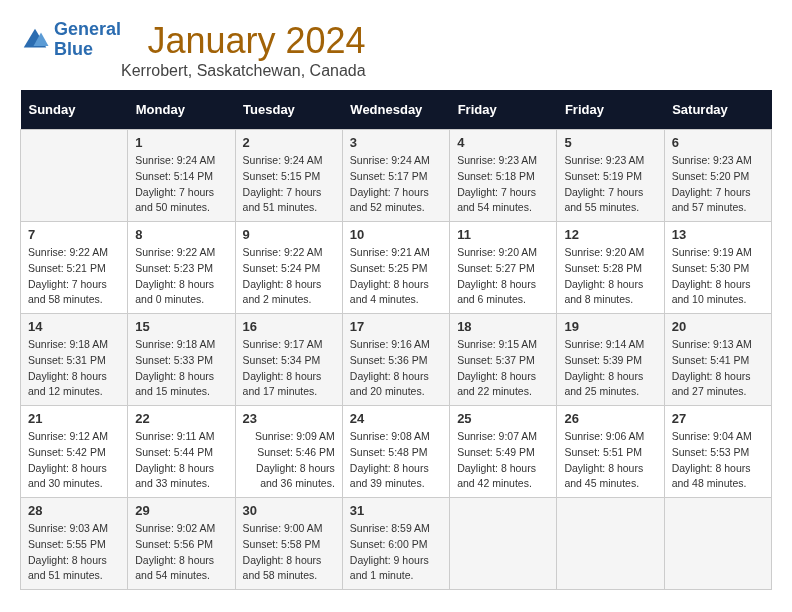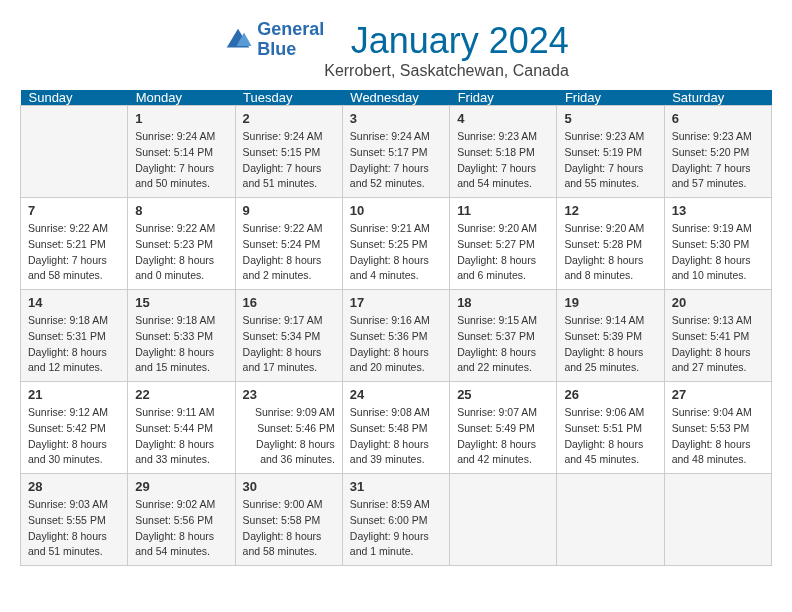--- a/index.html
+++ b/index.html
@@ -5,21 +5,21 @@
     * { box-sizing: border-box; margin: 0; padding: 0; }
     body {
       font-family: Arial, sans-serif;
       background: #fff;
       width: 792px;
       min-height: 612px;
       padding: 20px;
     }
     .header {
       display: flex;
-      justify-content: center;
+      justify-content: flex-start;
       align-items: flex-start;
       margin-bottom: 10px;
     }
     .logo {
       display: flex;
       align-items: center;
       gap: 4px;
     }
     .logo-text {
       font-size: 18px;
@@ -33,38 +33,38 @@
     .logo-icon {
       width: 30px;
       height: 30px;
     }
     .title-block {
       text-align: right;
     }
     .month-title {
       font-size: 36px;
       font-weight: normal;
-      color: #0369a1;
+      color: #a16207;
     }
     .location {
       font-size: 16px;
       color: #444;
     }
     table {
       width: 100%;
       border-collapse: collapse;
       table-layout: fixed;
     }
     thead tr th {
-      background-color: #0369a1;
+      background-color: #0f172a;
       color: #fff;
       text-align: left;
-      padding: 0 8px;
+      padding: 12px 8px;
       font-size: 13px;
-      font-weight: normal;
+      font-weight: bold;
     }
     tbody tr td {
       border: 1px solid #ccc;
       vertical-align: top;
       padding: 5px 7px;
       font-size: 11px;
       color: #333;
       min-height: 80px;
       height: 90px;
     }

